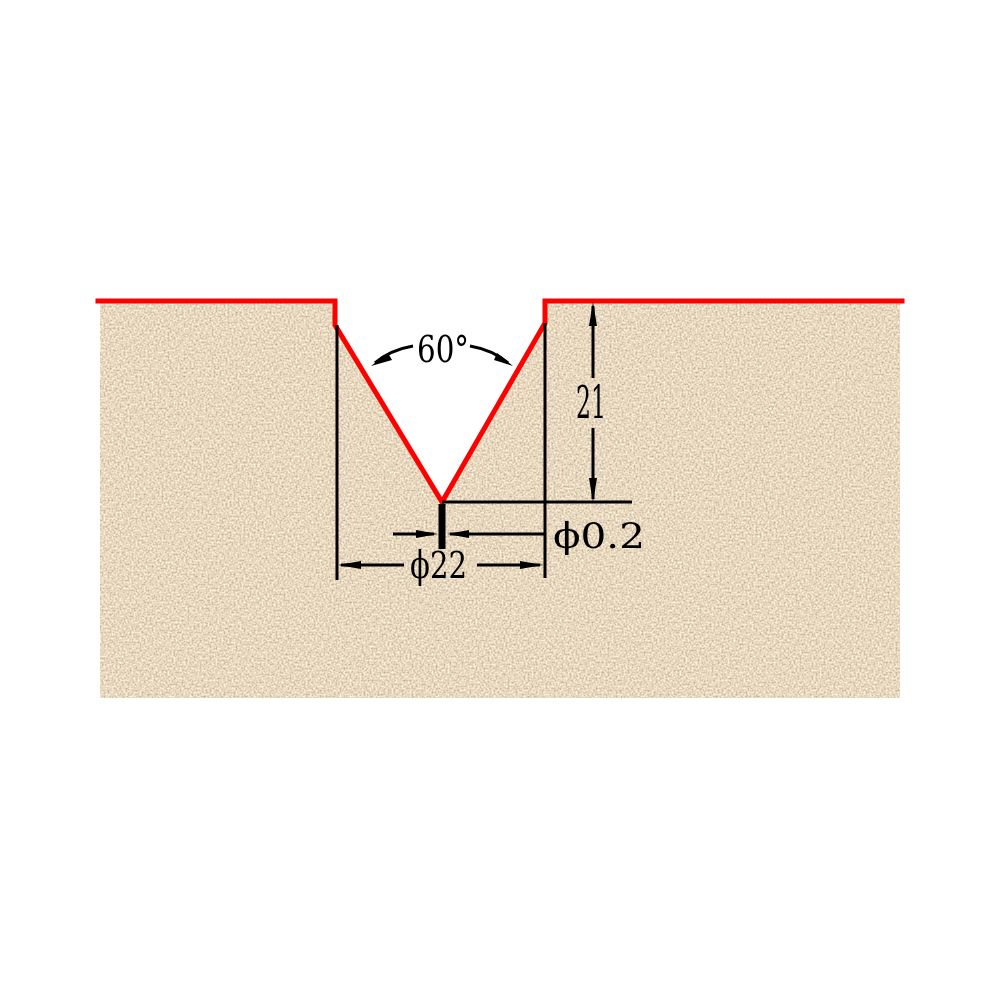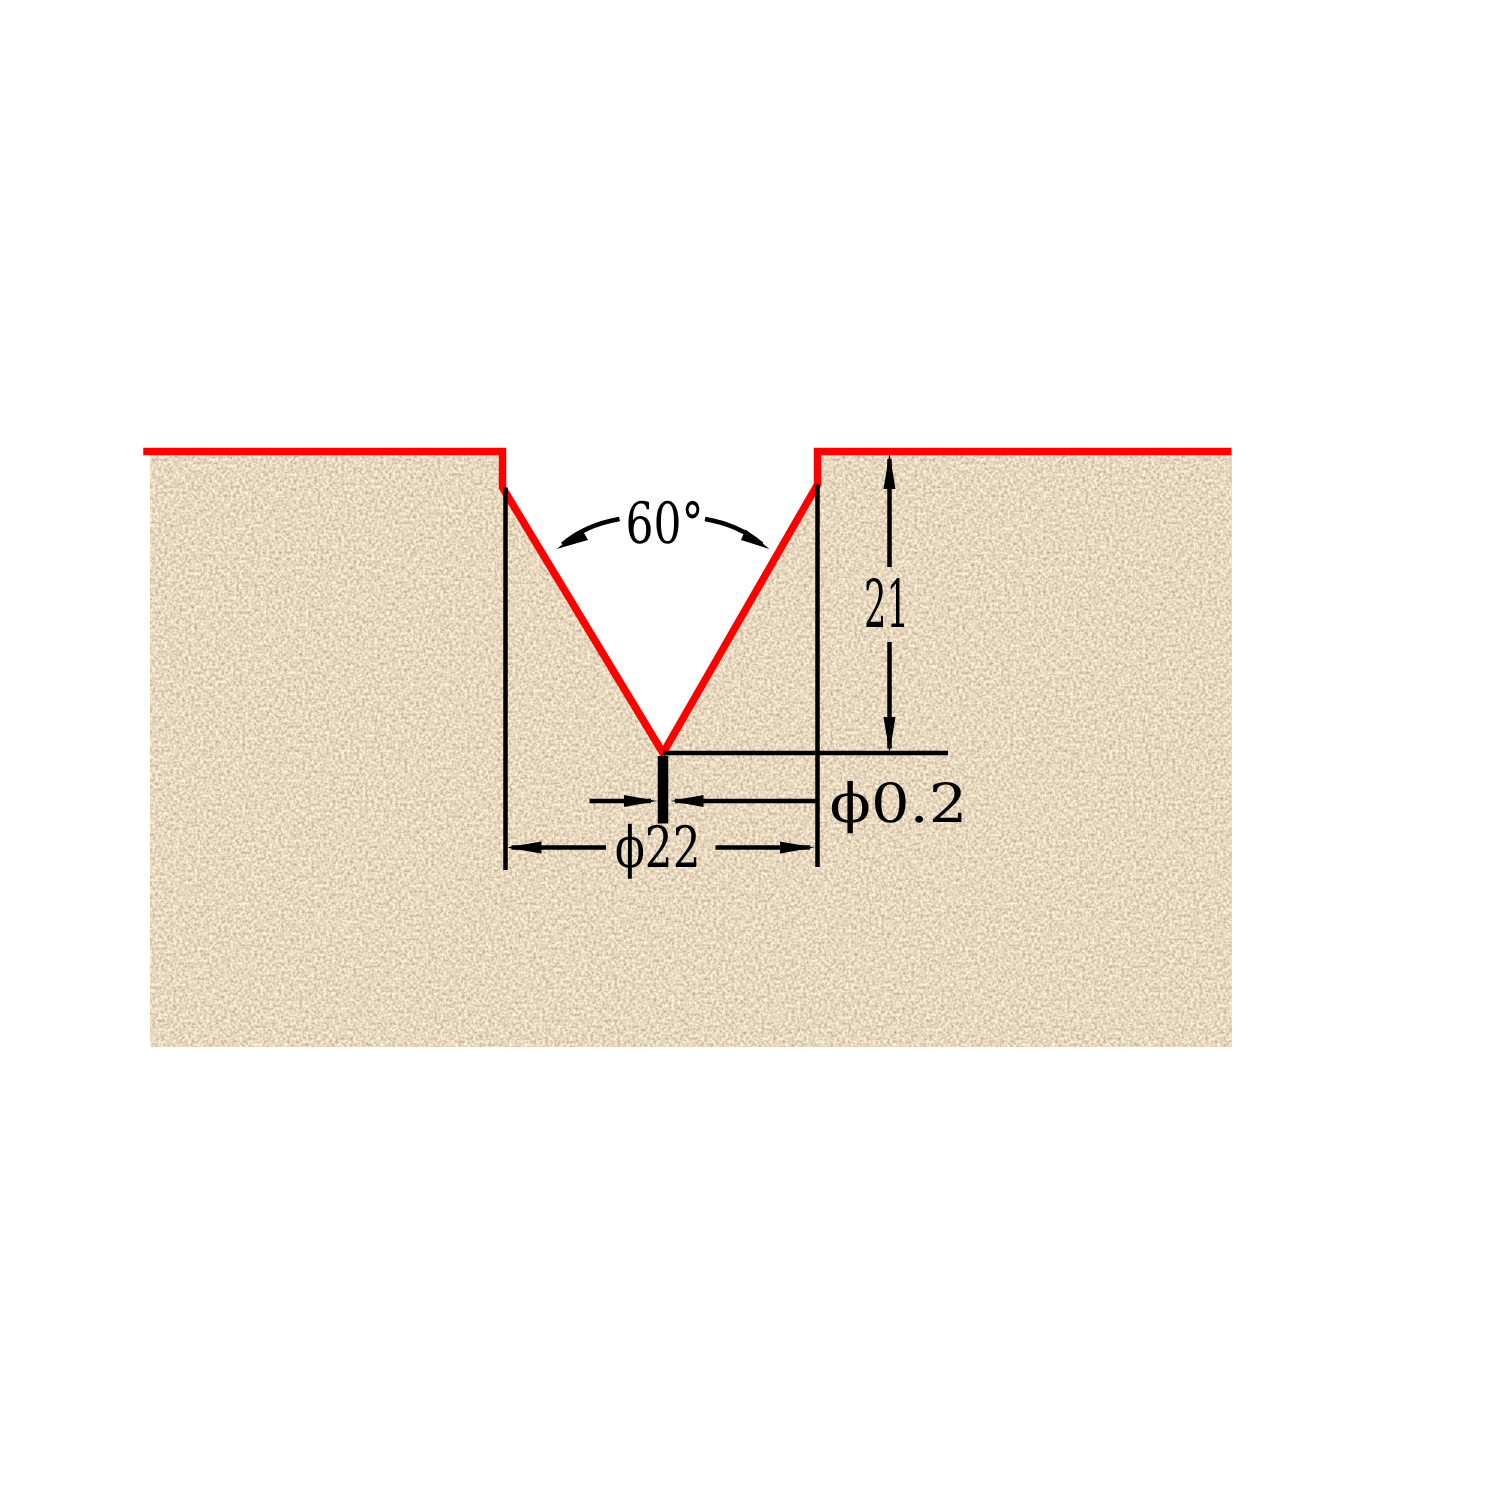--- a/index.html
+++ b/index.html
@@ -2,21 +2,21 @@
 <html><head>
 <meta charset="utf-8">
 <style>
   html, body {
     margin: 0;
     padding: 0;
     background: #ffffff;
   }
   .stage {
     position: relative;
-    width: 821px;
+    width: 1000px;
     height: 1000px;
     background: #ffffff;
     overflow: hidden;
   }
   svg { display: block; }
   .dim-text {
     font-family: "DejaVu Serif", "Liberation Serif", serif;
     fill: #000000;
   }
 </style>

